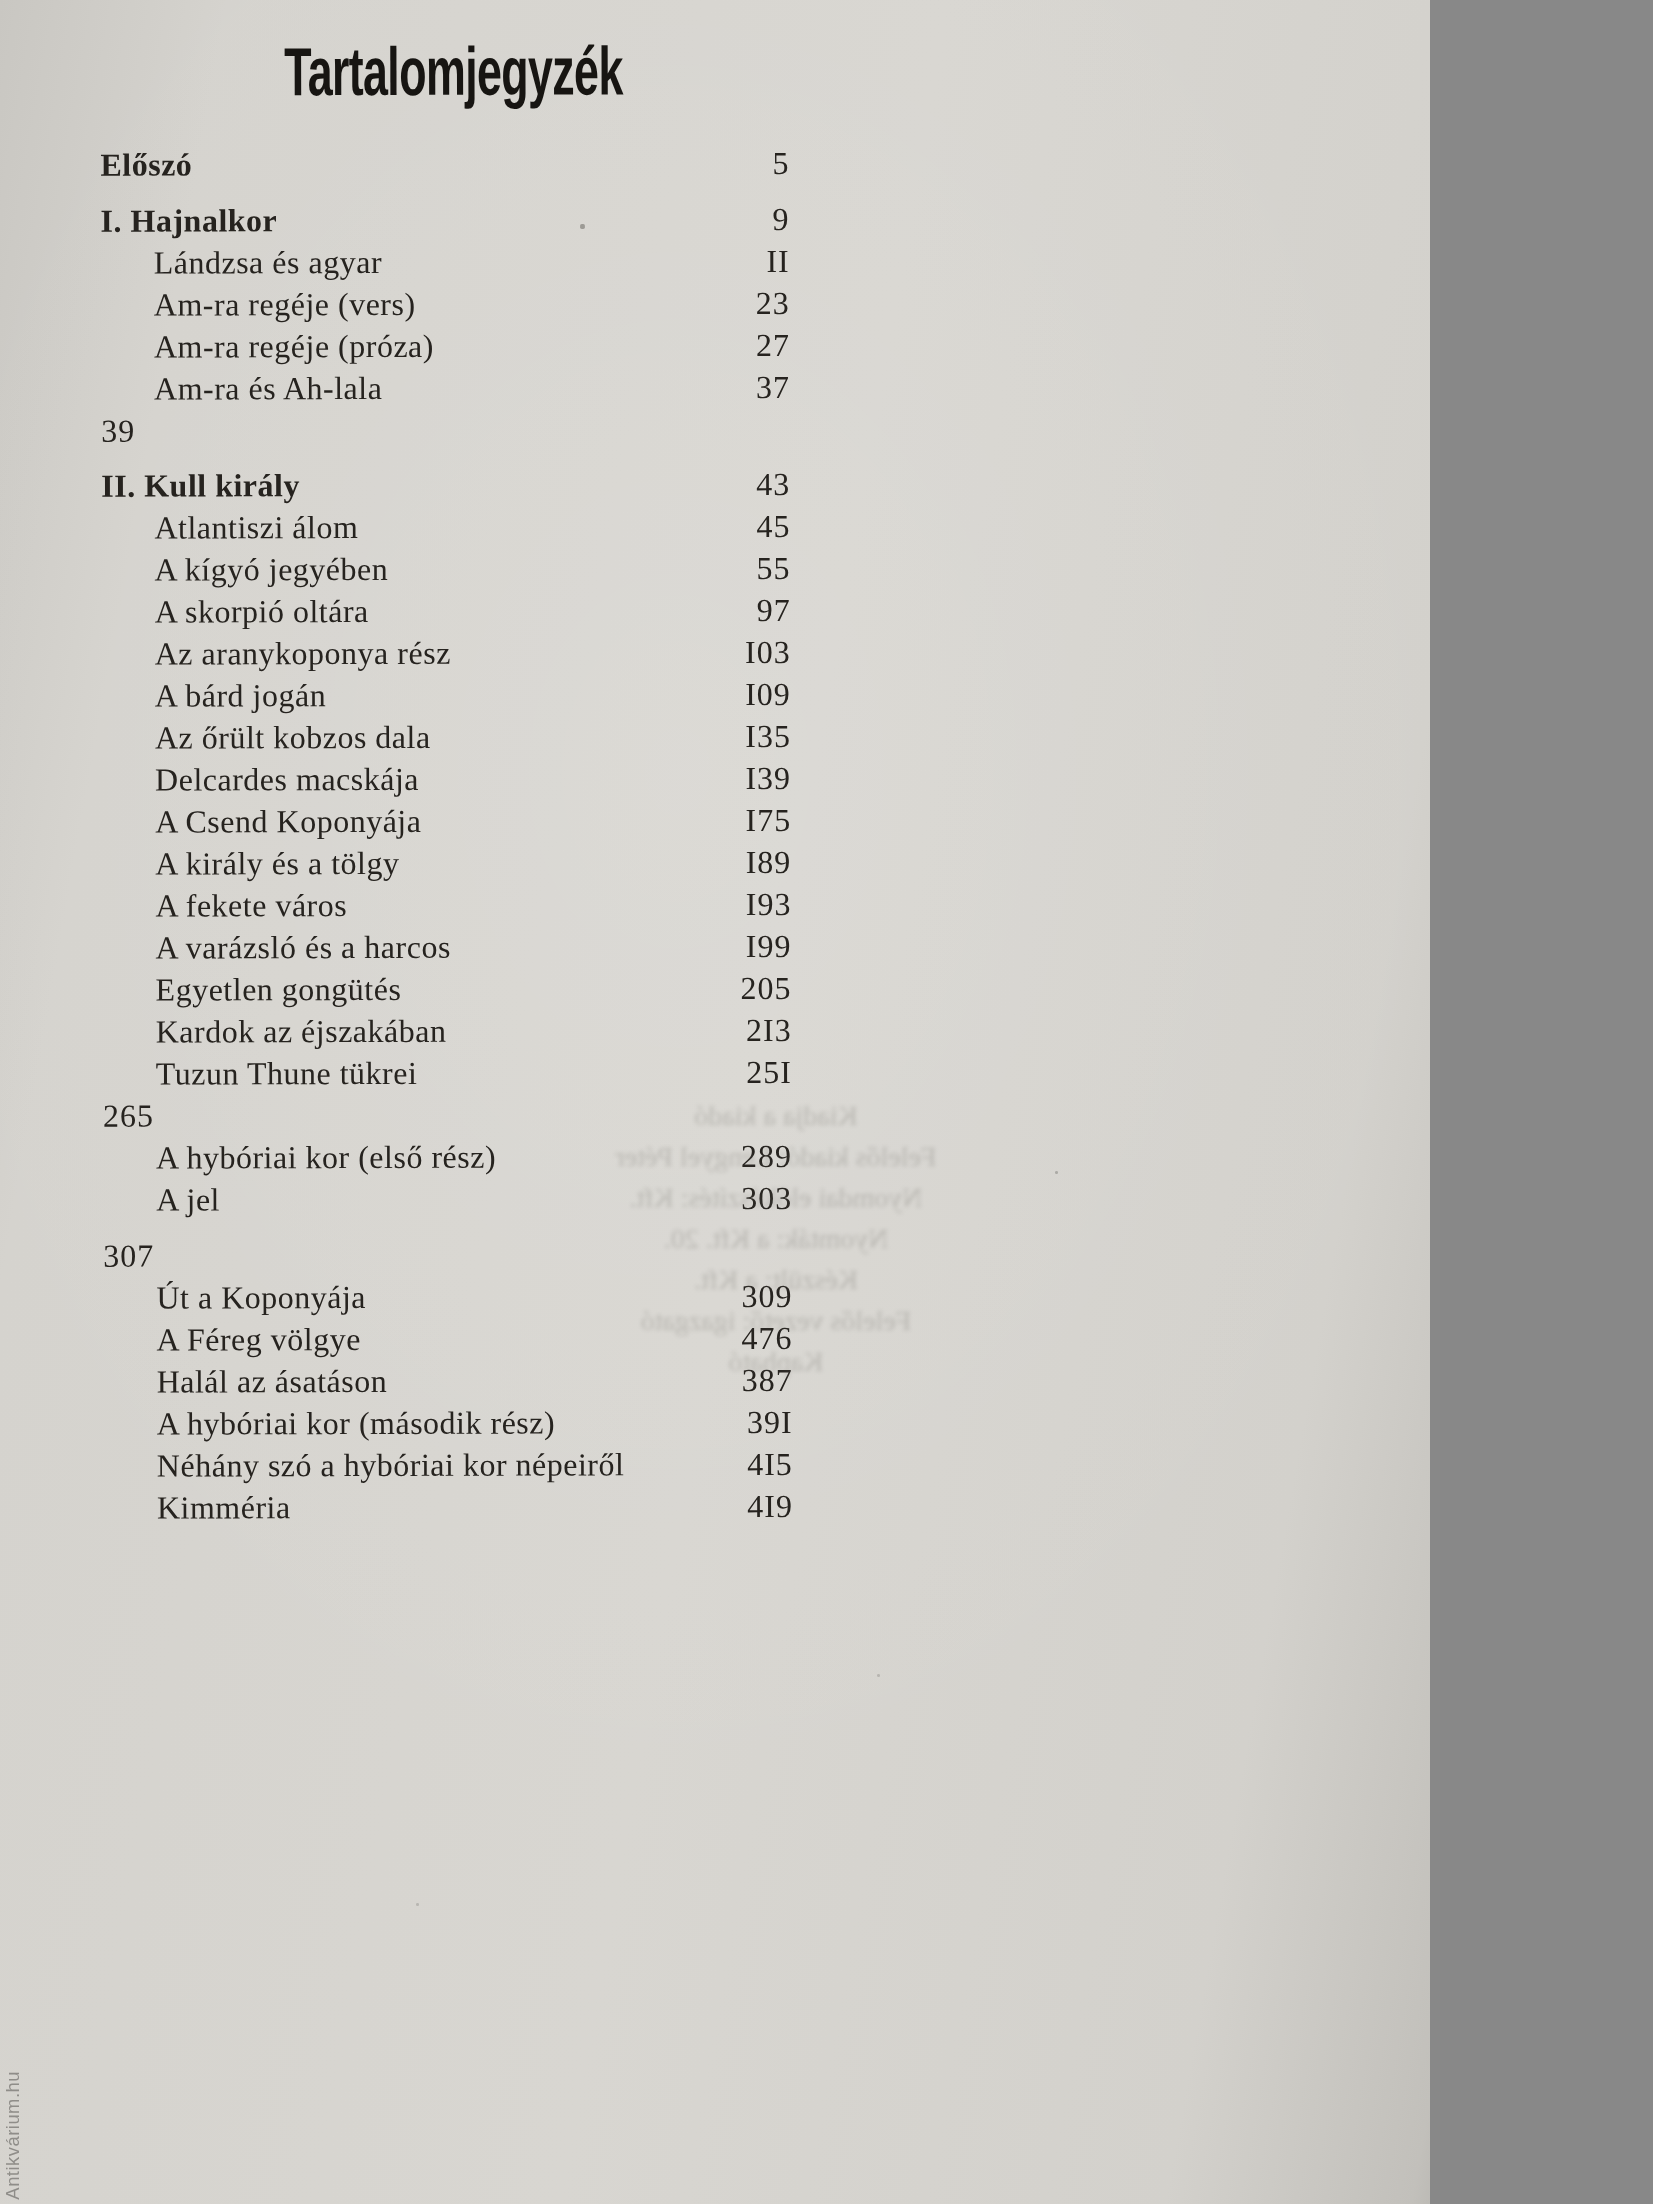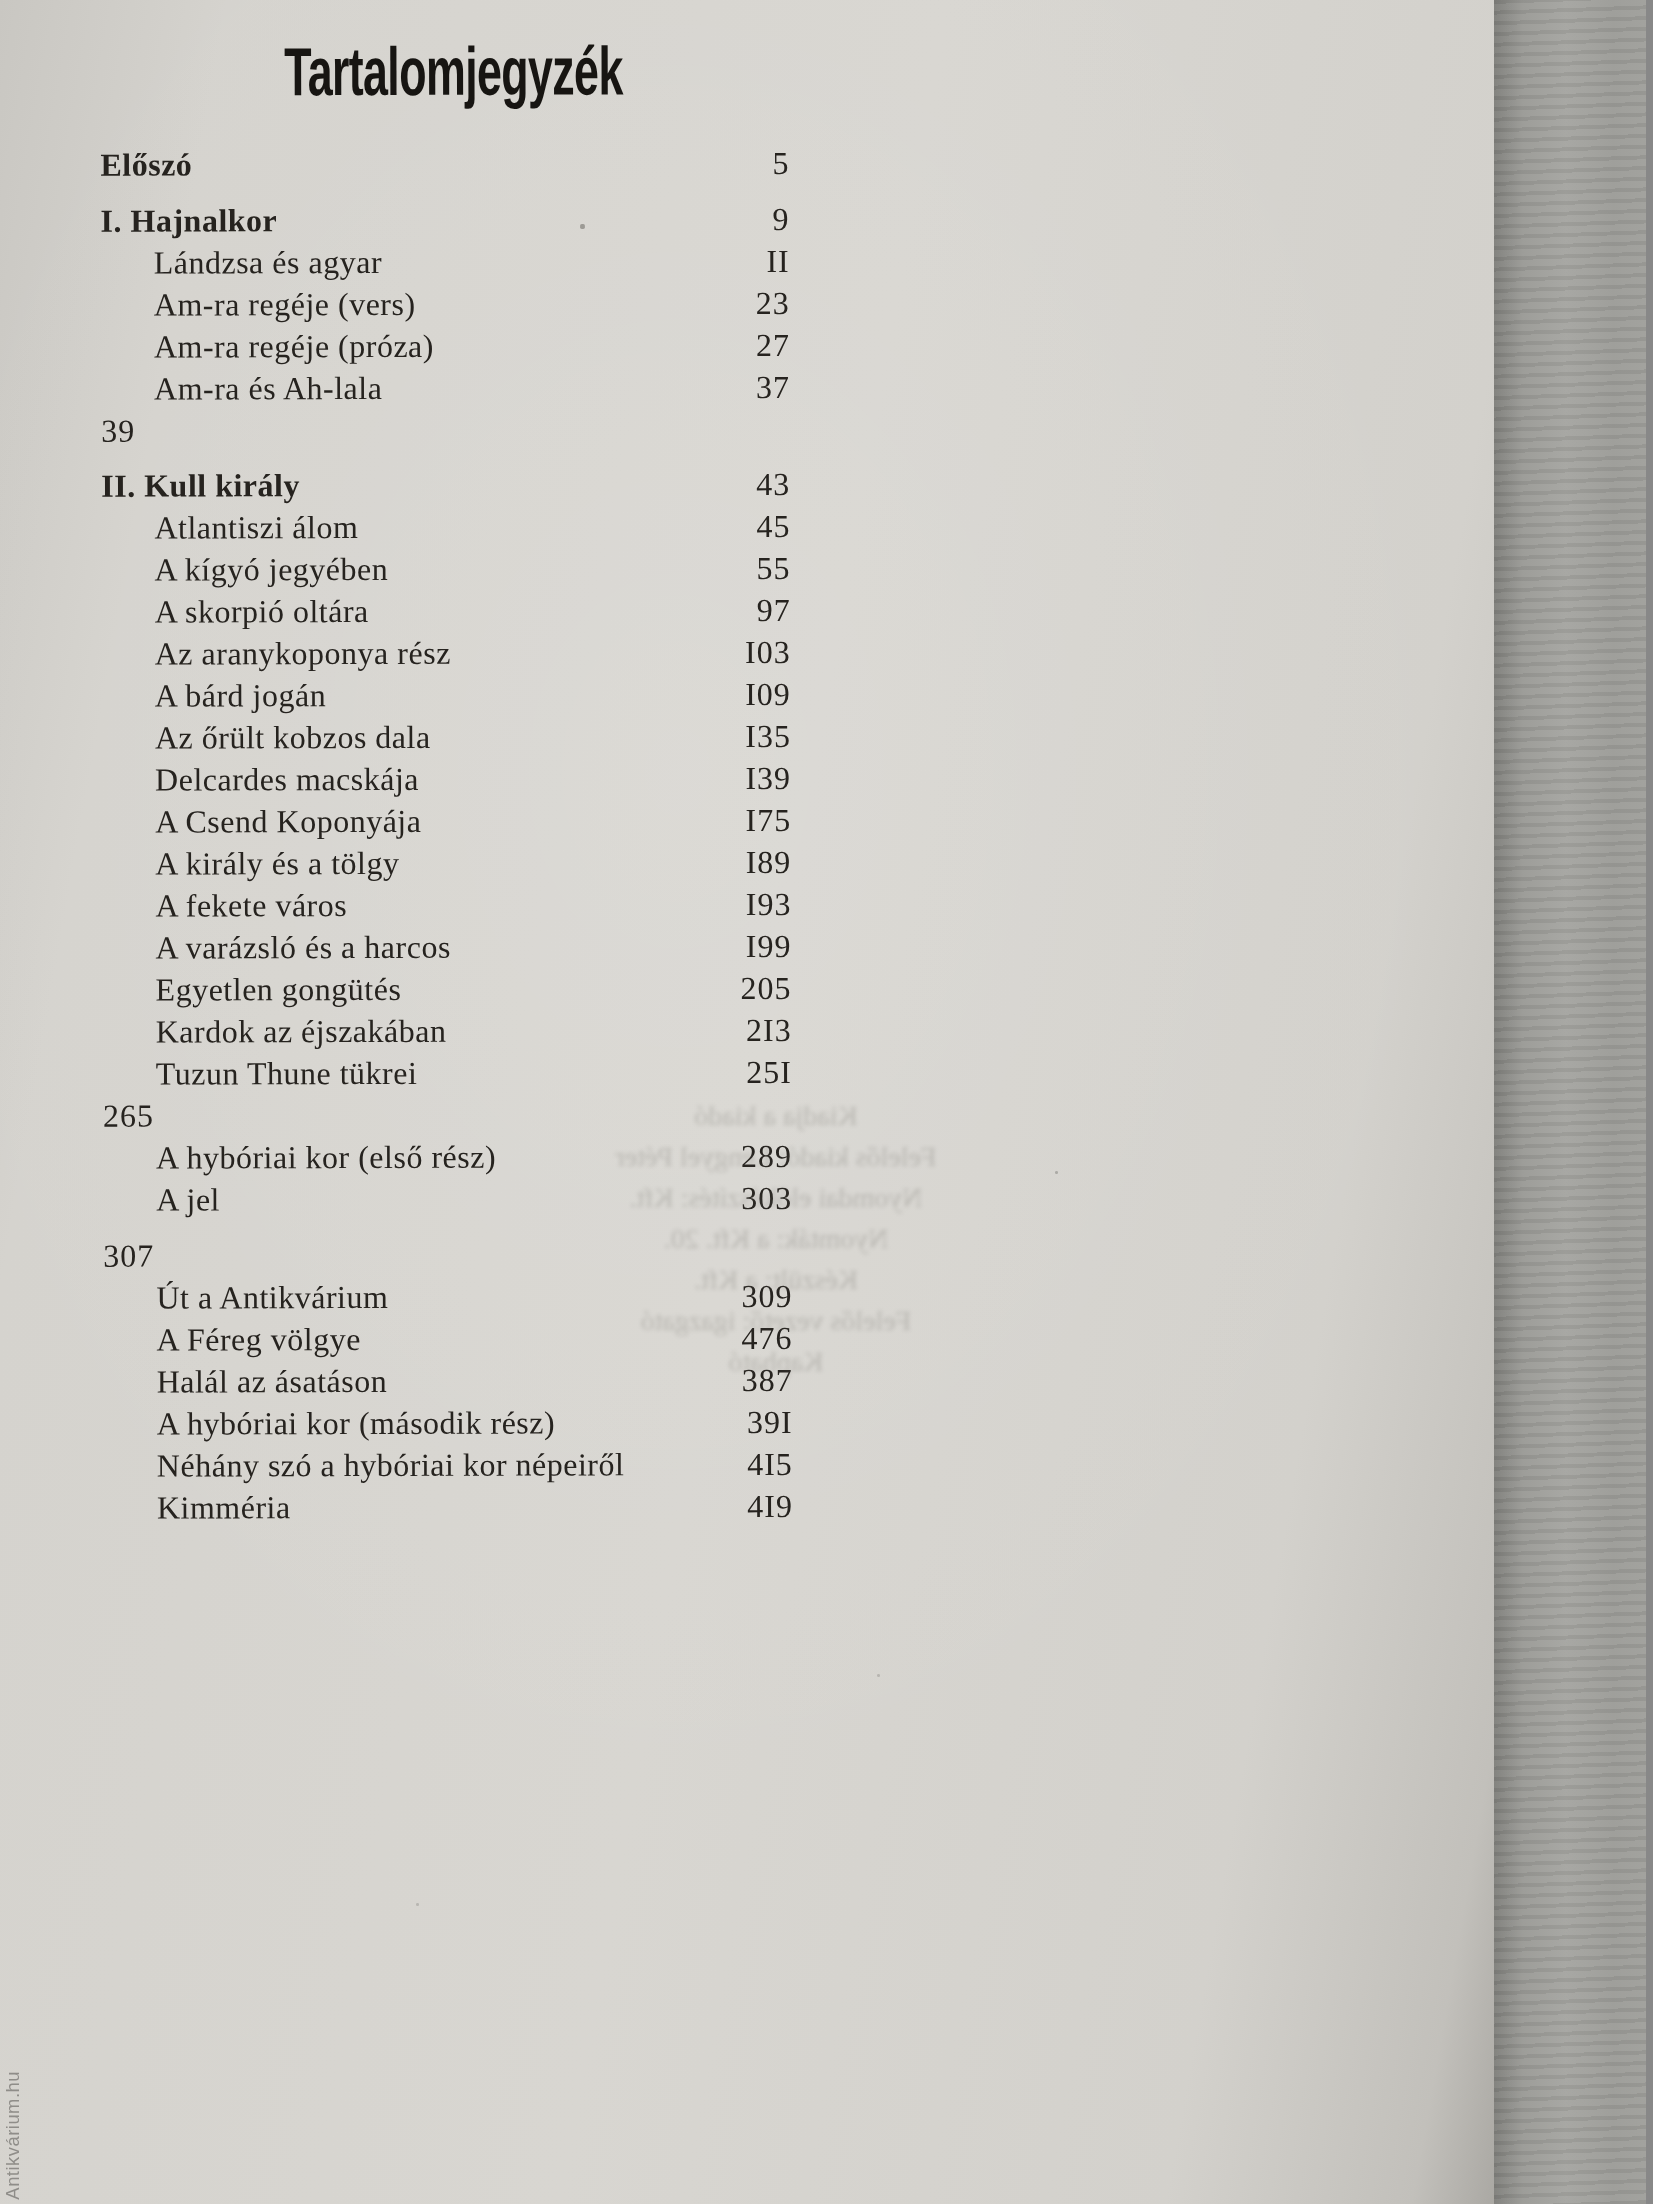--- a/index.html
+++ b/index.html
@@ -1,18 +1,18 @@
 <!DOCTYPE html>
 <html><head>
 <meta charset="utf-8">
 <style>
   html,body { margin:0; padding:0; background:#888; }
   .scan {
     position:relative;
-    width:1646px; height:2205px;
+    width:1430px; height:2205px;
     overflow:hidden;
     background:#9b9b97;
     font-family:"Liberation Serif", serif;
   }
   
   .paper {
     position:absolute; left:0; top:0;
     width:1506px; height:2205px;
     background:
       radial-gradient(ellipse 1164px 1553px at 45% 35%, rgba(255,255,255,0.10), rgba(0,0,0,0) 70%),
@@ -200,21 +200,21 @@
     <span class="toc-page">289</span>
   </div>
         <div class="toc-row level1">
     <span class="toc-label">A jel</span>
     <span class="toc-page">303</span>
   </div>
         <div class="toc-row level0">
     <span class="toc-page">307</span>
   </div>
         <div class="toc-row level1">
-    <span class="toc-label">Út a Antikvárium</span>
+    <span class="toc-label">Út a Koponyája</span>
     <span class="toc-page">309</span>
   </div>
         <div class="toc-row level1">
     <span class="toc-label">A Féreg völgye</span>
     <span class="toc-page">476</span>
   </div>
         <div class="toc-row level1">
     <span class="toc-label">Halál az ásatáson</span>
     <span class="toc-page">387</span>
   </div>

